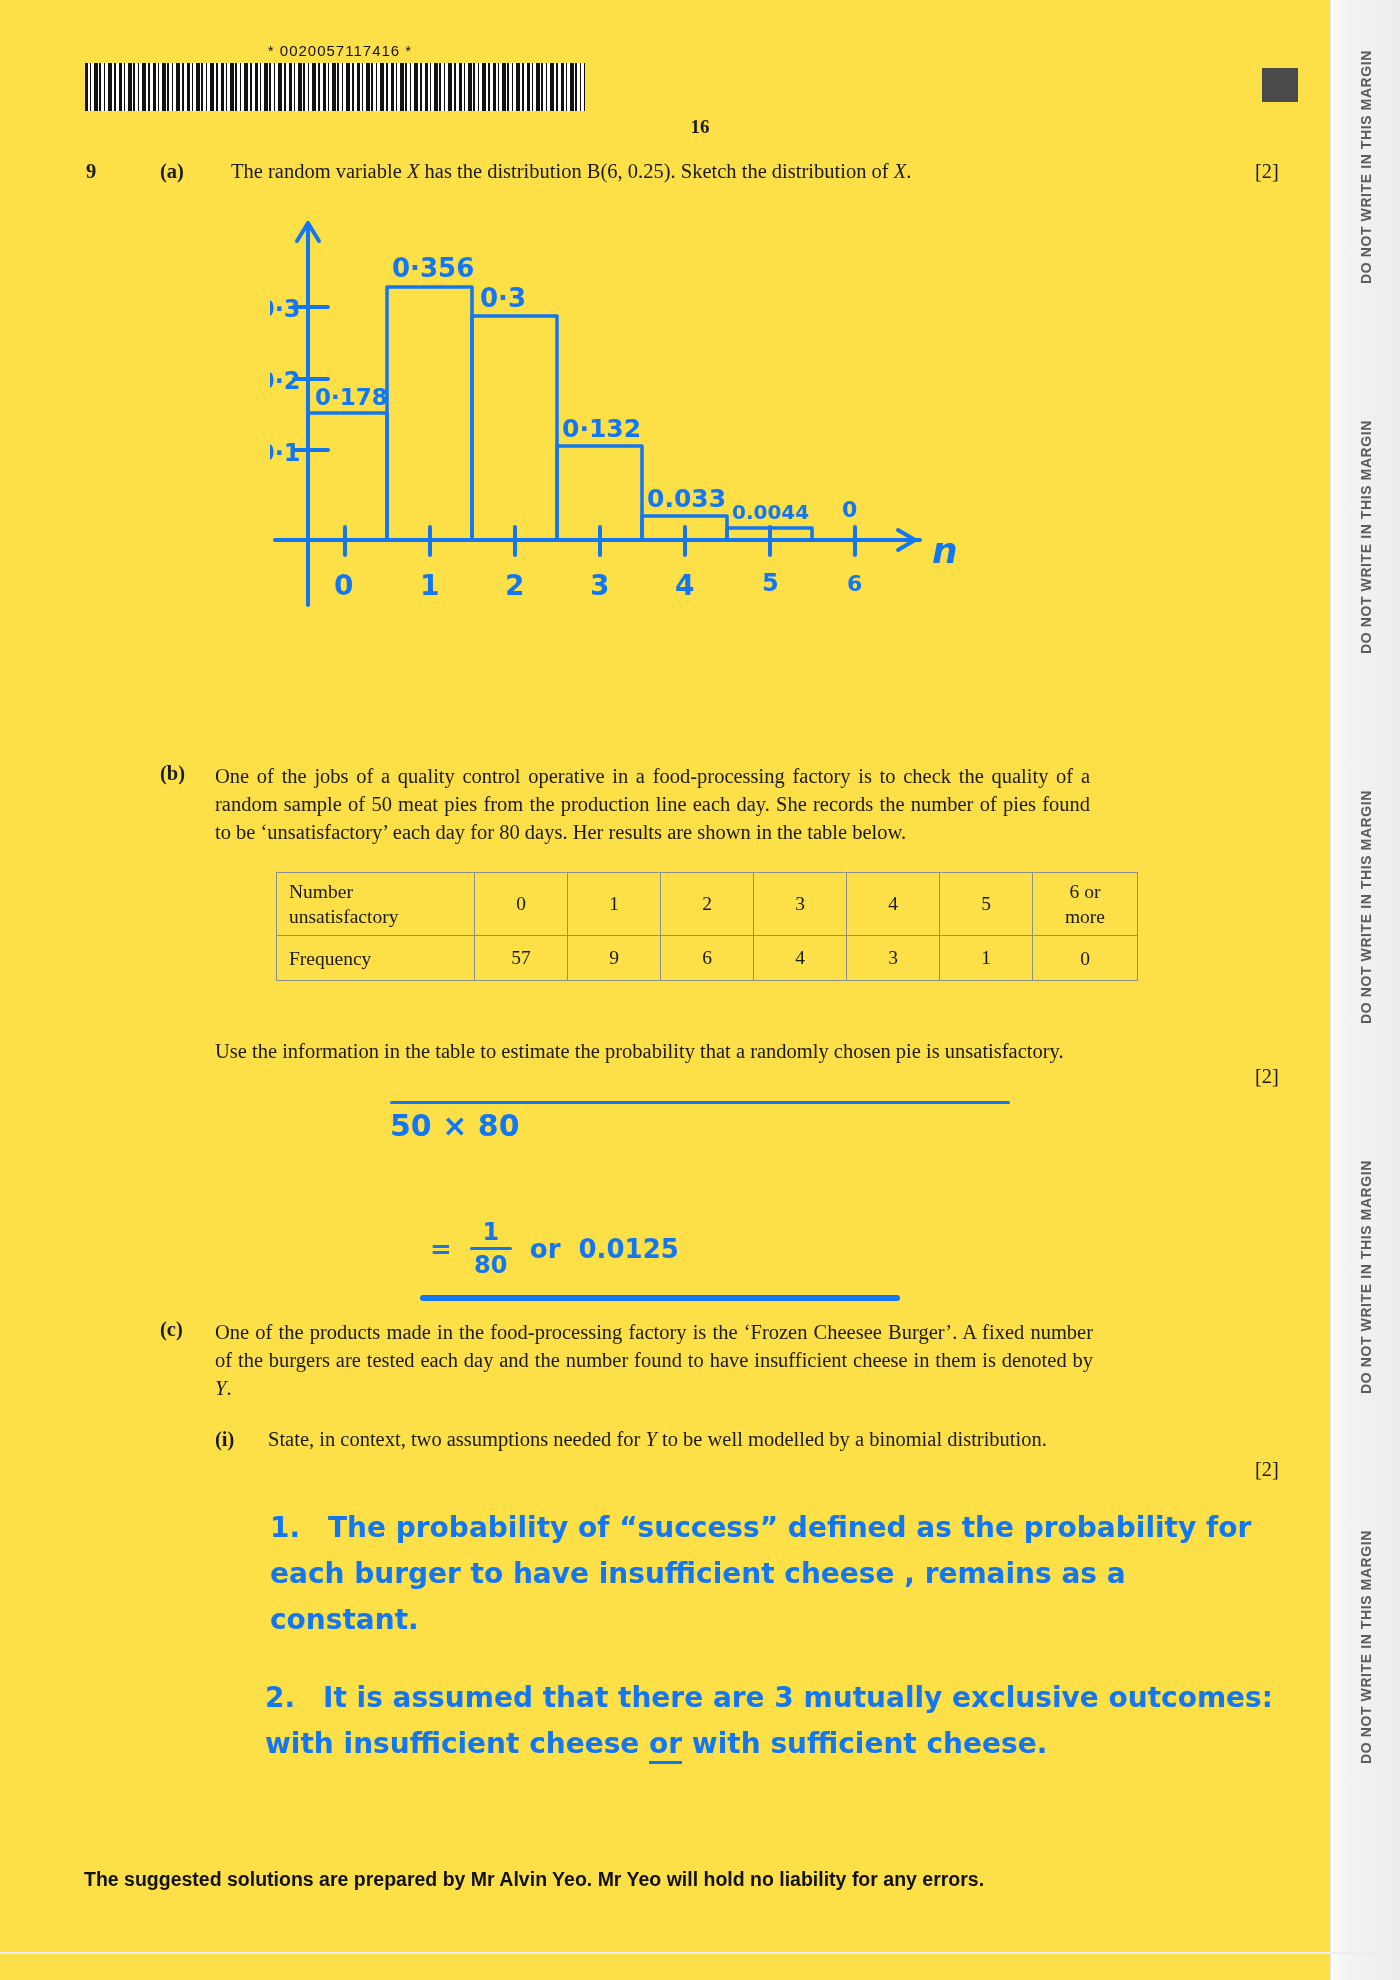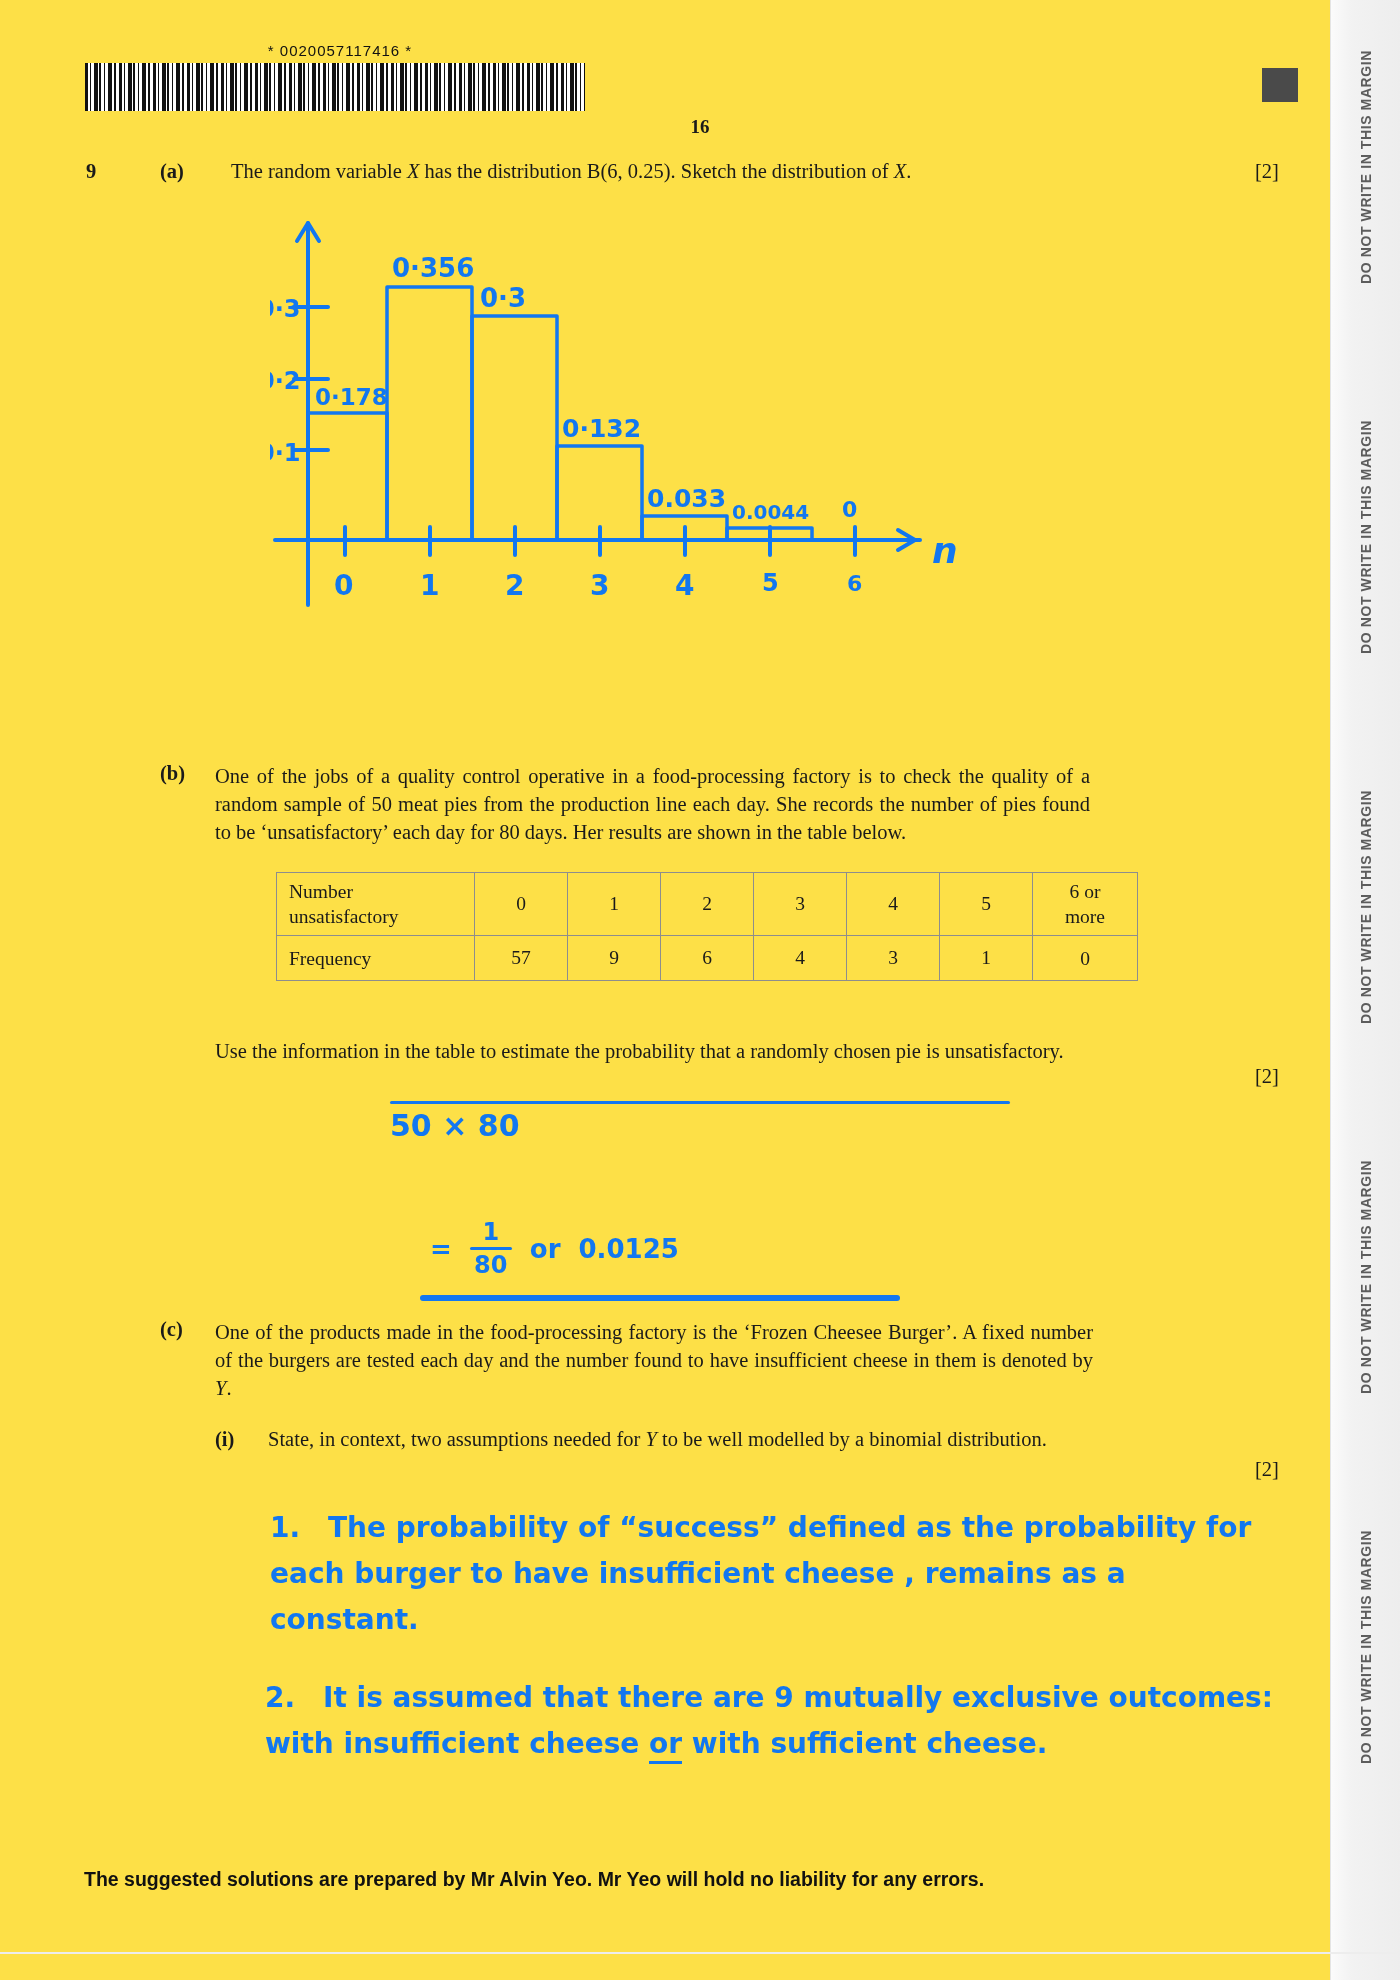--- a/index.html
+++ b/index.html
@@ -248,19 +248,19 @@
   <div id="qci-text"><span>State, in context, two assumptions needed for </span><span class="ital">Y</span><span> to be well modelled by a binomial distribution.</span></div>
   <div id="qci-marks">[2]</div>
 
   <div id="ans1" class="hw">
     <span class="numlbl">1.</span>
     <span class="body">The probability of “success” defined as the probability for each burger to have insufficient cheese , remains as a constant.</span>
   </div>
 
   <div id="ans2" class="hw">
     <span class="numlbl">2.</span>
-    <span class="body"><span>It is assumed that there are 9 mutually exclusive outcomes: with insufficient cheese</span> <span class="uline">or</span> <span>with sufficient cheese.</span></span>
+    <span class="body"><span>It is assumed that there are 3 mutually exclusive outcomes: with insufficient cheese</span> <span class="uline">or</span> <span>with sufficient cheese.</span></span>
   </div>
 
   <div id="footer">The suggested solutions are prepared by Mr Alvin Yeo. Mr Yeo will hold no liability for any errors.</div>
   <div id="footer-rule"></div>
 
 </div>
 
 </body></html>

